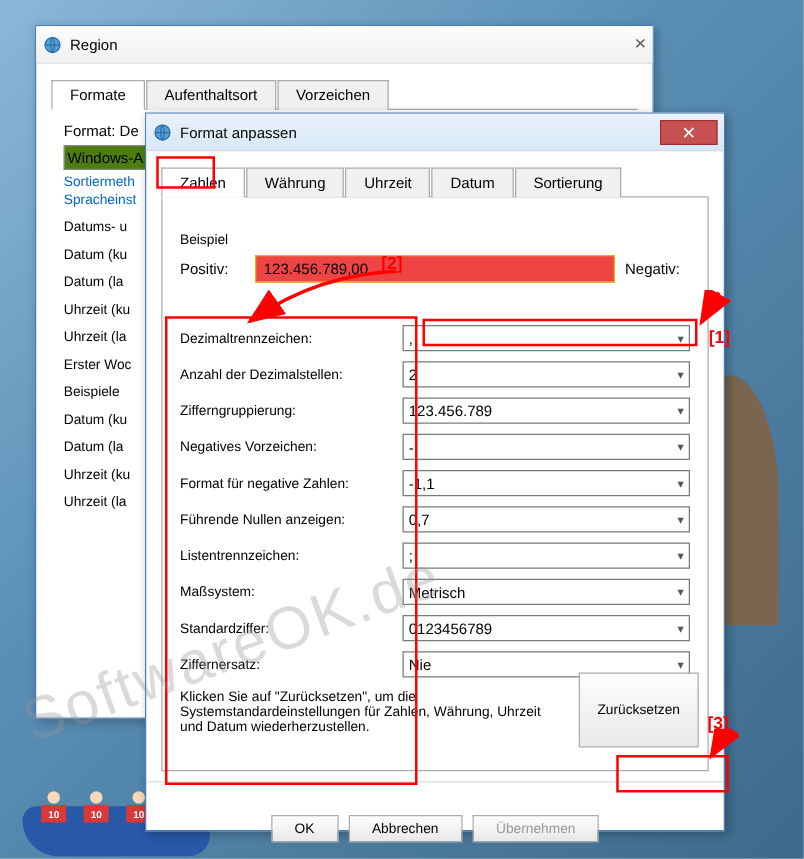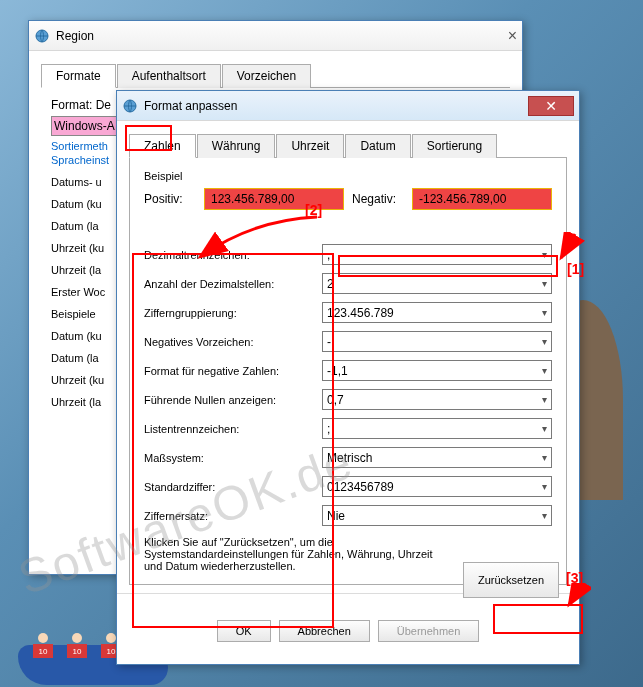--- a/index.html
+++ b/index.html
@@ -12,56 +12,56 @@
 .titlebar { height: 30px; background: linear-gradient(#fdfdfd, #f0f0f0); border-bottom: 1px solid #d8d8d8; display: flex; align-items: center; padding: 0 5px; }
 .titlebar-blue { background: linear-gradient(#eaf2fb, #d6e8f7); }
 .titlebar-icon { width: 16px; height: 16px; margin-right: 6px; }
 .titlebar-title { flex: 1; color: #000; }
 .titlebar-close { width: 46px; height: 20px; background: #c75050; color: #fff; display: flex; align-items: center; justify-content: center; font-size: 14px; cursor: pointer; border: 1px solid #a03030; }
 .titlebar-close-gray { background: transparent; color: #555; border: none; font-size: 16px; }
 .content { padding: 8px 12px; }
 .tabstrip { display: flex; border-bottom: 1px solid #acacac; margin-top: 4px; }
 .tab { padding: 4px 14px; border: 1px solid #acacac; border-bottom: none; background: #f0f0f0; margin-right: 1px; cursor: pointer; position: relative; top: 1px; }
 .tab.active { background: #fff; border-bottom: 1px solid #fff; }
-.tab-content { border: 1px solid #acacac; border-top: none; padding: 12px 14px; }
+.tab-content { border: 1px solid #acacac; border-top: none; padding: 28px 14px; }
 .region-body { padding: 6px 10px; }
 .region-label { margin: 4px 0; }
-.region-select { width: 75px; border: 1px solid #888; padding: 2px; margin-bottom: 4px; background: #f9a8d4; }
+.region-select { width: 75px; border: 1px solid #888; padding: 2px; margin-bottom: 4px; background: #4d7c0f; }
 .region-link { color: #0066cc; display: block; margin: 2px 0; font-size: 11px; }
 .region-group { margin: 6px 0; }
 .region-row { margin: 10px 0; font-size: 11px; }
 .section-label { font-size: 11px; margin-bottom: 6px; }
 .example-row { display: flex; align-items: center; gap: 8px; margin-bottom: 8px; }
 .example-field { flex: 1; border: 1px solid #eab308; padding: 3px 6px; background: #ef4444; }
 .example-label { width: 52px; }
 .form-row { display: flex; align-items: center; margin: 8px 0; }
 .form-label { width: 178px; font-size: 11px; }
 .form-select { flex: 1; border: 1px solid #7a7a7a; padding: 2px 4px; background: #fff; height: 21px; display: flex; align-items: center; justify-content: space-between; cursor: pointer; }
 .form-select::after { content: '▾'; font-size: 10px; color: #555; }
 .help-text { font-size: 11px; margin-top: 10px; max-width: 300px; }
 .button-row { display: flex; justify-content: center; gap: 8px; padding: 26px; border-top: 1px solid #dcdcdc; }
 .btn { padding: 4px 18px; border: 1px solid #acacac; background: linear-gradient(#fdfdfd,#e8e8e8); cursor: pointer; font-size: 11px; }
 .btn.disabled { color: #999; text-align: right; }
-.btn-reset { position: absolute; right: 20px; bottom: 66px; padding: 11px 14px; border: 1px solid #acacac; background: linear-gradient(#fdfdfd,#e8e8e8); cursor: pointer; font-size: 11px; }
+.btn-reset { position: absolute; right: 20px; bottom: 66px; padding: 23px 14px; border: 1px solid #acacac; background: linear-gradient(#fdfdfd,#e8e8e8); cursor: pointer; font-size: 11px; }
 
 .hl { position: absolute; border: 2px solid #ff0000; pointer-events: none; z-index: 50; }
 .hl-tab { top: 125px; left: 125px; width: 47px; height: 26px; }
 .hl-labels { top: 253px; left: 132px; width: 202px; height: 375px; }
 .hl-select { top: 255px; left: 338px; width: 220px; height: 22px; }
 .hl-reset { top: 604px; left: 493px; width: 90px; height: 30px; }
 .anno { position: absolute; color: #ff0000; font-weight: bold; font-size: 14px; z-index: 51; pointer-events: none; }
 .anno1 { top: 261px; left: 567px; }
 .anno2 { top: 202px; left: 305px; }
 .anno3 { top: 570px; left: 566px; }
 .arrow { position: absolute; z-index: 50; pointer-events: none; }
 .watermark { position: absolute; z-index: 60; font-size: 48px; color: rgba(150,150,150,0.35); font-weight: 300; pointer-events: none; left: 10px; bottom: 140px; transform: rotate(-20deg); letter-spacing: 2px; }
 .people { position: absolute; bottom: 18px; left: 32px; display: flex; gap: 12px; z-index: 5; }
 .person { width: 22px; height: 36px; position: relative; }
 .person-head { width: 10px; height: 10px; background: #f8d8b8; border-radius: 50%; margin: 0 auto; }
-.person-body { width: 20px; height: 14px; background: #d83838; margin: 1px auto 0; position: relative; display: flex; align-items: center; justify-content: center; color: #fff; font-size: 8px; font-weight: normal; }
+.person-body { width: 20px; height: 14px; background: #d83838; margin: 1px auto 0; position: relative; display: flex; align-items: center; justify-content: center; color: #fff; font-size: 8px; font-weight: bold; }
 .blob { position: absolute; bottom: 2px; left: 18px; width: 150px; height: 40px; background: #2858a8; border-radius: 20px 40px 30px 50px; z-index: 4; }
 </style>
 </head>
 <body>
 
 <div class="bg-scene">
     <div class="bg-arch"></div>
   </div>
 
 <div class="window region-window">
@@ -119,21 +119,20 @@
       <div class="tab">Uhrzeit</div>
       <div class="tab">Datum</div>
       <div class="tab">Sortierung</div>
     </div>
     <div class="tab-content">
       <div class="section-label">Beispiel</div>
       <div class="example-row">
         <span class="example-label">Positiv:</span>
         <span class="example-field">123.456.789,00</span>
         <span class="example-label">Negativ:</span>
-        <span class="example-field">-123.456.789,00</span>
       </div>
       <div style="height:18px"></div>
 
       <div class="form-row">
         <span class="form-label">Dezimaltrennzeichen:</span>
         <span class="form-select">
             <span>,</span>
           </span>
       </div>
       <div class="form-row">

